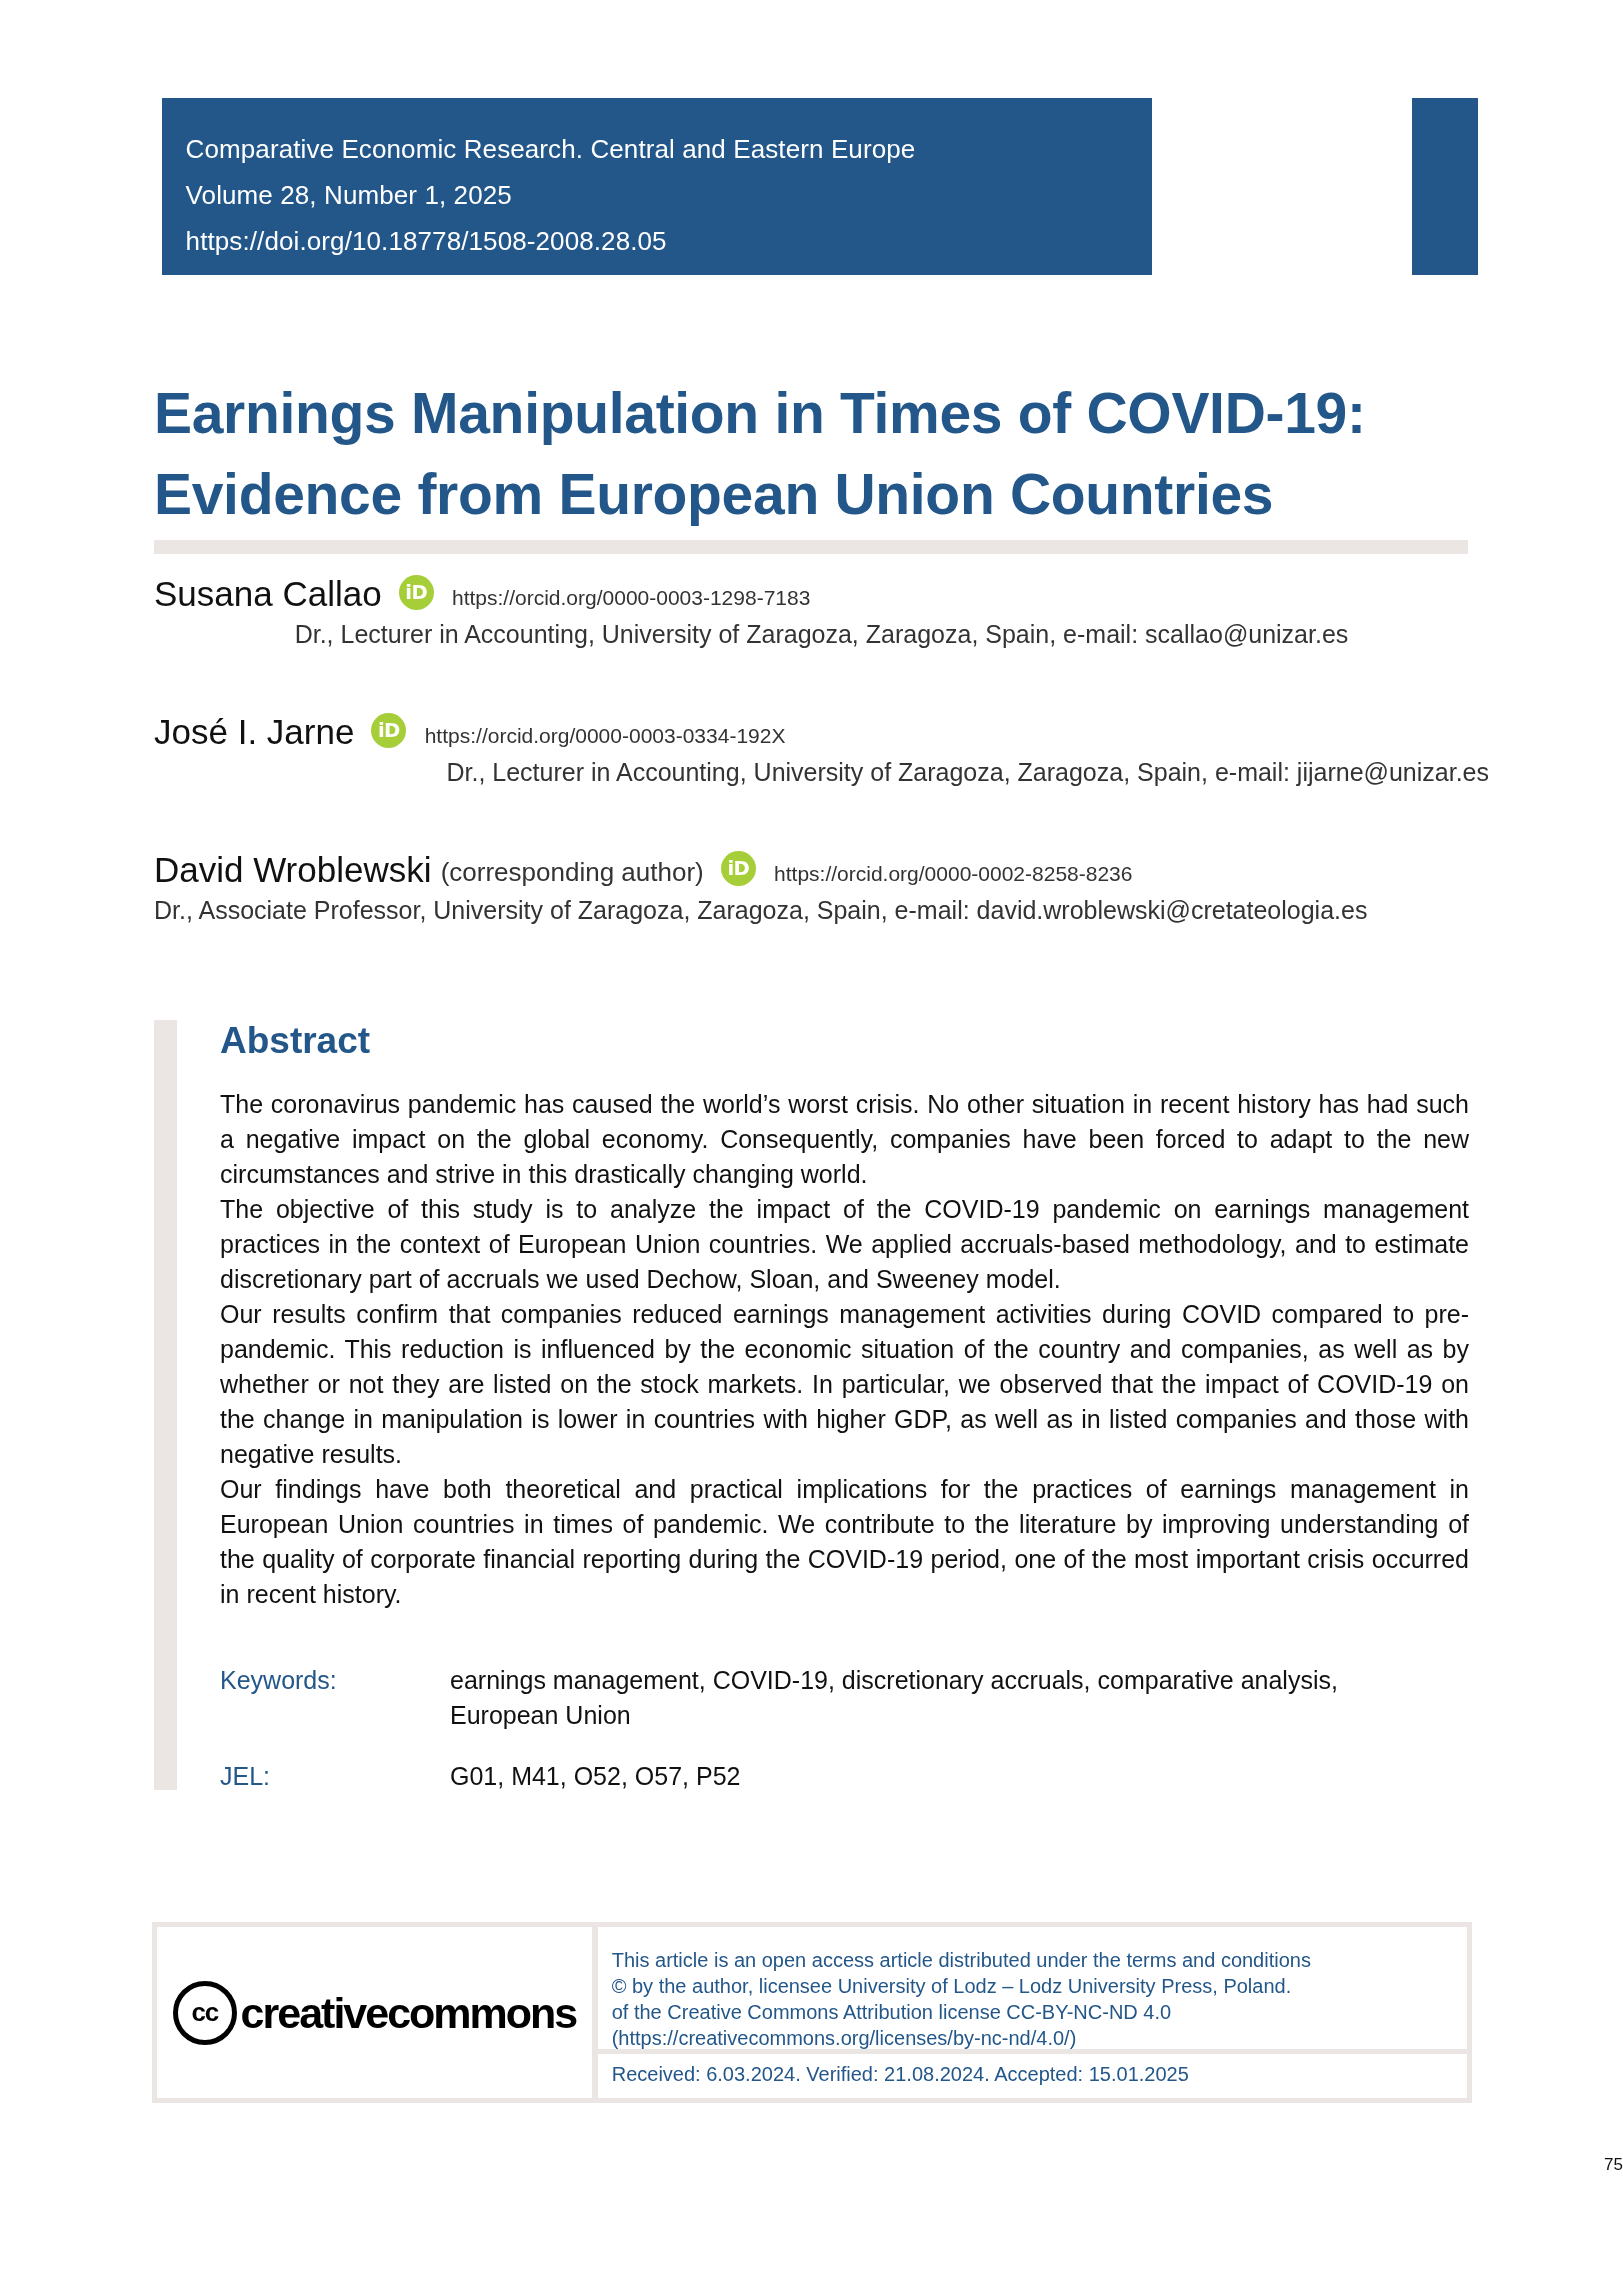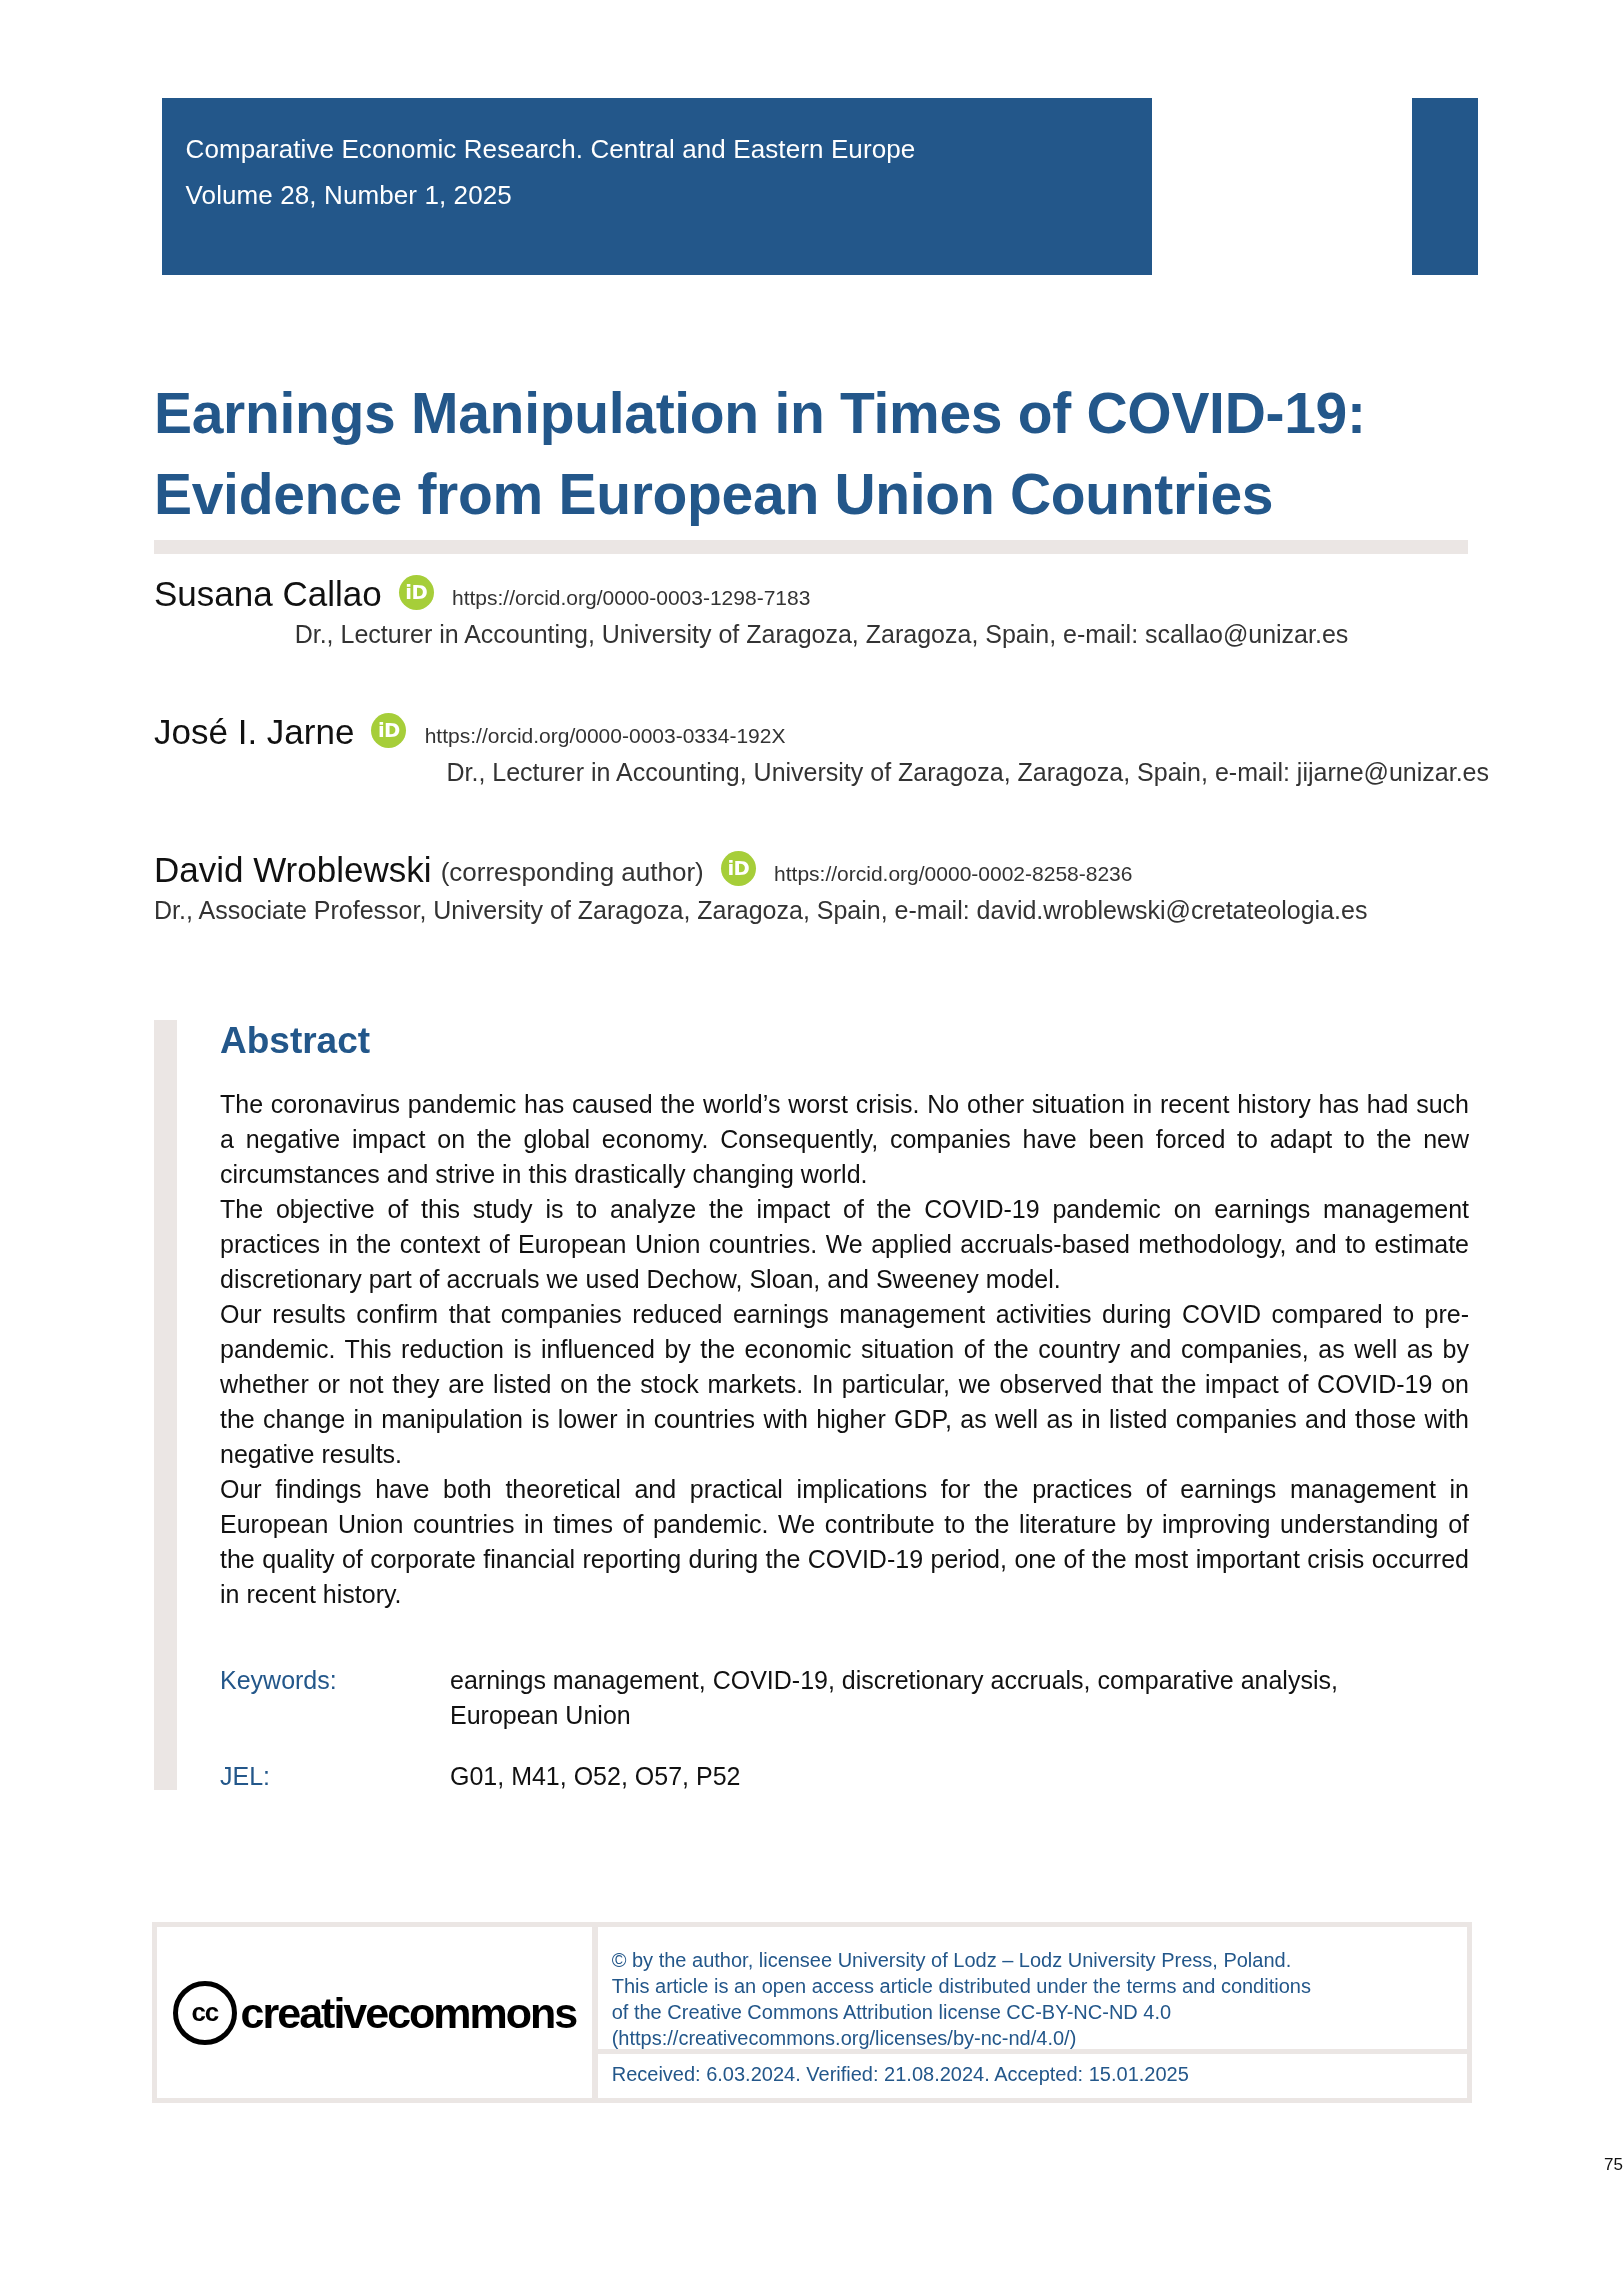--- a/index.html
+++ b/index.html
@@ -85,20 +85,21 @@
     .cc-word { font-size: 43px; font-weight: bold; color: #000; line-height: 34px; letter-spacing: -2px; }
 
     .page-number { left: 0; top: 2155px; width: 1623px; text-align: right; font-size: 17px; color: #111; }
   </style>
 </head>
 <body>
 
 <div class="abs journal-block">
   <div class="journal-line">Comparative Economic Research. Central and Eastern Europe</div>
   <div class="journal-line">Volume 28, Number 1, 2025</div>
+  <div class="journal-line">https://doi.org/10.18778/1508-2008.28.05</div>
 </div>
 <div class="abs journal-tab"></div>
 
 <h1 class="abs title">
   <div>Earnings Manipulation in Times of COVID-19:</div>
   <div>Evidence from European Union Countries</div>
 </h1>
 <div class="abs title-rule"></div>
 
 <div class="abs author" style="top: 573px; text-align: center;">
@@ -155,22 +156,22 @@
 <div class="abs cc-cell">
   <div class="cc-logo">
     <div class="cc-circle">cc</div>
     <div class="cc-words">
       <span class="cc-word">creative</span>
       <span class="cc-word">commons</span>
     </div>
   </div>
 </div>
 <div class="abs lic-cell-top">
+  <div class="lic-text">This article is an open access article distributed under the terms and conditions</div>
   <div class="lic-text">© by the author, licensee University of Lodz – Lodz University Press, Poland.</div>
-  <div class="lic-text">This article is an open access article distributed under the terms and conditions</div>
   <div class="lic-text">of the Creative Commons Attribution license CC-BY-NC-ND 4.0</div>
   <div class="lic-text">(https://creativecommons.org/licenses/by-nc-nd/4.0/)</div>
 </div>
 <div class="abs lic-cell-bottom">
   <div class="lic-text">Received: 6.03.2024. Verified: 21.08.2024. Accepted: 15.01.2025</div>
 </div>
 
 <div class="abs page-number">75</div>
 
 

